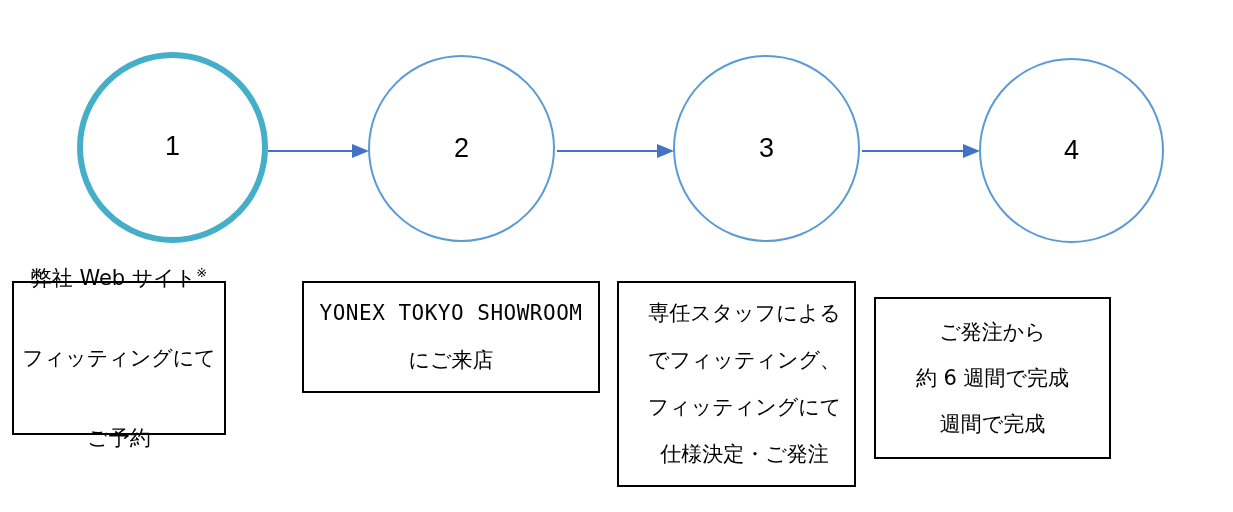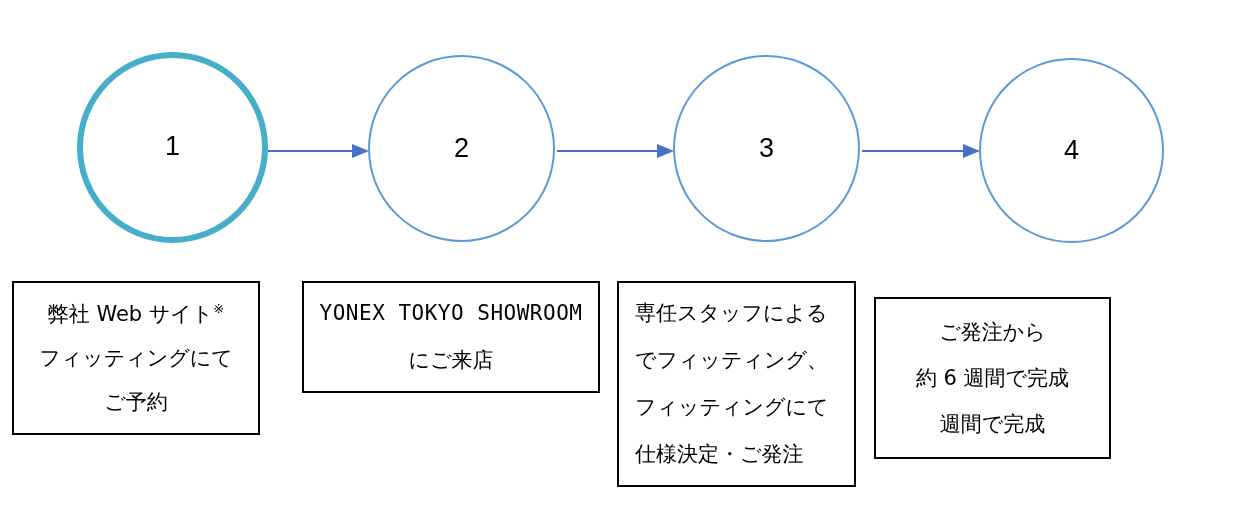--- a/index.html
+++ b/index.html
@@ -83,44 +83,45 @@
     font-family: "DejaVu Sans", "Liberation Sans", sans-serif;
   }
   .text-box .tb-line {
     display: block;
     white-space: nowrap;
     text-align: center;
   }
 
   .box-1 {
     left: 12px;  top: 281px;
-    width: 248px; height: 154px;
+    width: 214px; height: 154px;
     font-size: 21px;
     line-height: 44px;
+    gap: 36px;
   }
   .box-2 {
     left: 302px; top: 281px;
     width: 298px; height: 112px;
     font-size: 21px;
     line-height: 47px;
   }
   .box-2 .tb-line {
     font-family: "DejaVu Sans Mono", "Liberation Mono", monospace;
     letter-spacing: 0.5px;
   }
   .box-2 .tb-line.jp {
     font-family: Liberation Serif, serif;
     letter-spacing: 0;
   }
   .box-3 {
     left: 617px; top: 281px;
     width: 239px; height: 206px;
     font-size: 21px;
     line-height: 47px;
-    align-items: flex-start;
+    align-items: center;
     padding-left: 16px;
   }
   .box-4 {
     left: 874px; top: 281px;
     width: 237px; height: 162px;
     font-size: 21px;
     line-height: 46px;
     margin-top: 16px;
   }
 

